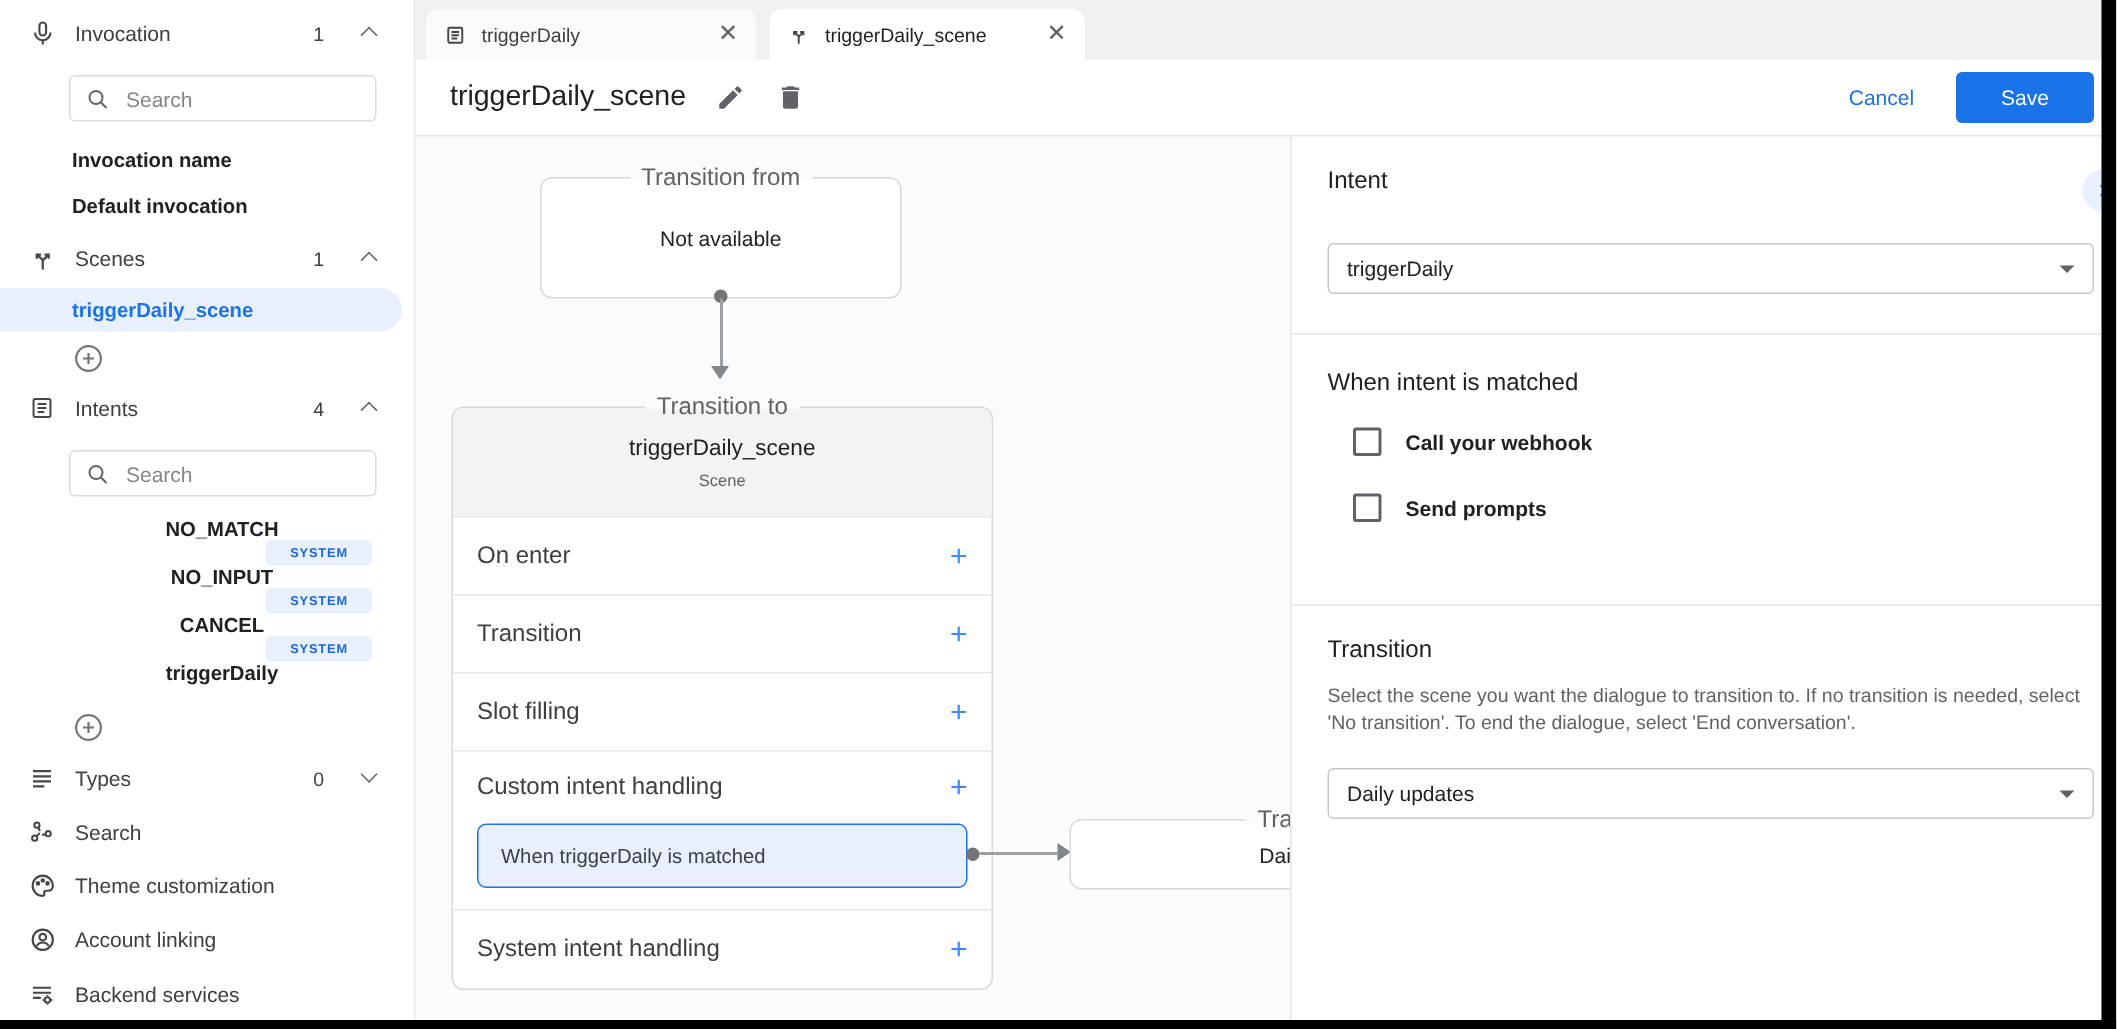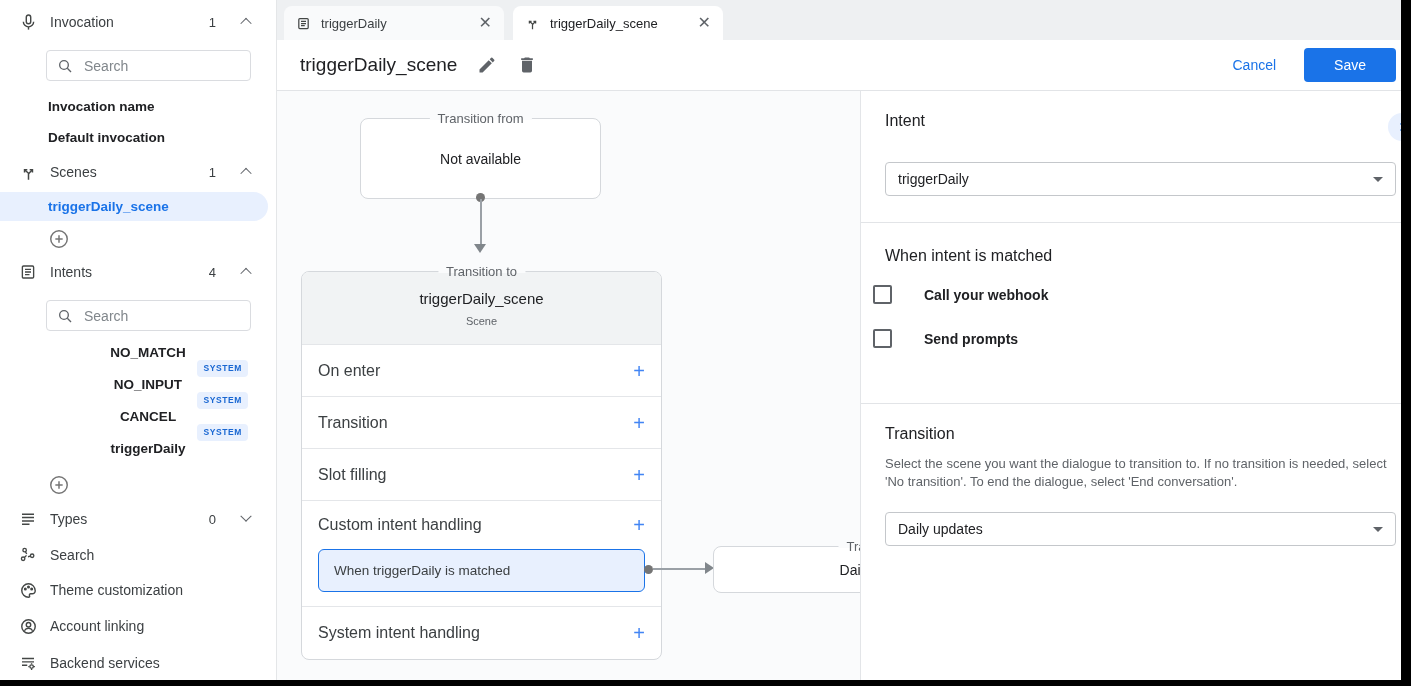--- a/index.html
+++ b/index.html
@@ -23,21 +23,21 @@
   .chev.up{transform:rotate(-135deg) translate(-1px,-1px);}
   .chev.down{transform:rotate(45deg) translate(-2px,-2px);}
   .searchbox{position:absolute;left:46px;width:205px;height:31px;border:1px solid #dadce0;border-radius:4px;display:flex;align-items:center;padding:0 10px;gap:9px;background:#fff;box-sizing:border-box;}
   .searchbox input{border:none;outline:none;font-size:14px;color:#3c4043;width:130px;font-family:"Liberation Sans",sans-serif;background:transparent;}
   .searchbox input::placeholder{color:#80868b;}
   .side-item{position:absolute;left:48px;height:22px;line-height:22px;font-size:13.5px;font-weight:700;color:#202124;}
   .scene-pill{position:absolute;left:0;width:268px;height:29px;background:#e8f0fe;border-radius:0 16px 16px 0;display:flex;align-items:center;padding-left:48px;box-sizing:border-box;font-size:13.5px;font-weight:700;color:#1a73e8;}
   .plus-circle{position:absolute;left:48px;width:22px;height:22px;}
   .intent-item{position:absolute;left:0;right:0;height:22px;display:flex;align-items:center;padding:0 28px 0 48px;flex-direction:column;}
   .intent-item .lbl{font-size:13.5px;font-weight:700;color:#202124;}
-  .sys-badge{margin-left:auto;background:#e8f0fe;color:#1967d2;font-size:8.5px;font-weight:700;letter-spacing:.6px;padding:4px 6px;border-radius:4px;line-height:1;}
+  .sys-badge{margin-left:auto;background:#e8f0fe;color:#1967d2;font-size:8.5px;font-weight:700;letter-spacing:.6px;padding:4px 16px;border-radius:4px;line-height:1;}
   .nav-row{height:24px;padding:0 26px 0 18px;gap:12px;}
   .nav-label{font-size:14px;color:#3c4043;}
 
   
   .tabbar{position:absolute;left:276px;top:0;right:0;height:40px;background:#eef0f2;z-index:4;}
   .tab{position:absolute;top:6px;height:34px;border-radius:8px 8px 0 0;display:flex;align-items:center;padding:0 12px;gap:10px;box-sizing:border-box;}
   .tab .tlabel{font-size:13px;color:#3c4043;}
   .tab .tclose{margin-left:auto;font-size:16px;color:#5f6368;line-height:1;cursor:default;}
   .tab1{left:8px;width:220px;background:#f9fafb;}
   .tab2{left:237px;width:210px;background:#fff;}
@@ -45,21 +45,21 @@
   
   .hdr{position:absolute;left:276px;top:40px;right:0;height:50px;background:#fff;border-bottom:1px solid #e2e4e7;display:flex;align-items:center;padding:0 15px 0 24px;box-sizing:content-box;z-index:3;}
   .hdr-title{font-size:19px;color:#202124;}
   .hdr-ic{margin-left:20px;display:flex;align-items:center;}
   .btn-cancel{margin-left:auto;color:#1a73e8;font-size:14px;font-weight:500;padding:8px 18px;border:none;background:none;font-family:"Liberation Sans",sans-serif;cursor:pointer;}
   .btn-save{margin-left:10px;background:#1a73e8;color:#fff;font-size:14px;font-weight:500;padding:9px 30px;border:none;border-radius:4px;font-family:"Liberation Sans",sans-serif;cursor:pointer;}
 
   
   .canvas{position:absolute;left:276px;top:91px;width:584px;height:589px;background:#fafbfc;overflow:hidden;z-index:1;}
   .fbox{position:absolute;background:#fff;border:1px solid #d5d8dc;border-radius:8px;box-sizing:border-box;}
-  .legend{position:absolute;top:-8px;left:50%;transform:translateX(-50%);padding:0 8px;font-size:13px;color:#5f6368;white-space:nowrap;line-height:16px;}
+  .legend{position:absolute;top:-8px;left:50%;transform:translateX(-50%);padding:0 8px;font-size:16px;color:#5f6368;white-space:nowrap;line-height:16px;}
   .from-box{left:84px;top:27px;width:241px;height:81px;display:flex;align-items:center;justify-content:center;}
   .from-box .legend{background:linear-gradient(180deg,#fafbfc 0 55%,#ffffff 55% 100%);}
   .from-content{font-size:14px;color:#202124;}
   .v-dot{position:absolute;left:200px;top:102px;width:9px;height:9px;border-radius:50%;background:#757575;}
   .v-line{position:absolute;left:204px;top:108px;width:1.6px;height:46px;background:#9aa0a6;}
   .v-arrow{position:absolute;left:198px;top:153px;width:0;height:0;border-left:6.5px solid transparent;border-right:6.5px solid transparent;border-top:9px solid #80868b;}
   .scene-box{left:25px;top:180px;width:361px;}
   .scene-box .legend{background:linear-gradient(180deg,#fafbfc 0 55%,#f1f3f4 55% 100%);}
   .shead{height:72px;background:#f1f3f4;border-radius:7px 7px 0 0;display:flex;flex-direction:column;align-items:center;justify-content:center;}
   .shead .t{font-size:15px;color:#202124;}
@@ -79,21 +79,21 @@
   .target-content{font-size:14px;color:#202124;}
 
   
   .panel{position:absolute;left:860px;top:91px;width:551px;height:589px;background:#fff;border-left:1px solid #e3e5e8;overflow:hidden;z-index:2;box-sizing:border-box;}
   .p-h{position:absolute;left:24px;font-size:16px;color:#202124;}
   .collapse-btn{position:absolute;left:527px;top:22px;width:28px;height:28px;border-radius:50%;background:#e8f0fe;display:flex;align-items:center;justify-content:center;cursor:pointer;}
   .dd{position:absolute;left:24px;width:511px;height:34px;border:1px solid #c4c7cb;border-radius:4px;display:flex;align-items:center;justify-content:space-between;padding:0 12px;box-sizing:border-box;cursor:pointer;background:#fff;}
   .dd .val{font-size:14px;color:#202124;}
   .caret{width:0;height:0;border-left:5px solid transparent;border-right:5px solid transparent;border-top:5.5px solid #5f6368;}
   .p-div{position:absolute;left:0;width:100%;height:1px;background:#e2e4e7;}
-  .chk-row{position:absolute;left:12px;display:flex;align-items:center;gap:32px;}
+  .chk-row{position:absolute;left:41px;display:flex;align-items:center;gap:16px;}
   .cbx{width:15px;height:15px;border:2px solid #5f6368;border-radius:2px;background:#fff;cursor:pointer;}
   .chk-label{font-size:14px;font-weight:700;color:#202124;}
   .p-desc{position:absolute;left:24px;width:505px;font-size:13px;line-height:18px;color:#5f6368;}
 </style>
 </head>
 <body>
 
 <div id="root">
 
   <div class="sidebar">

